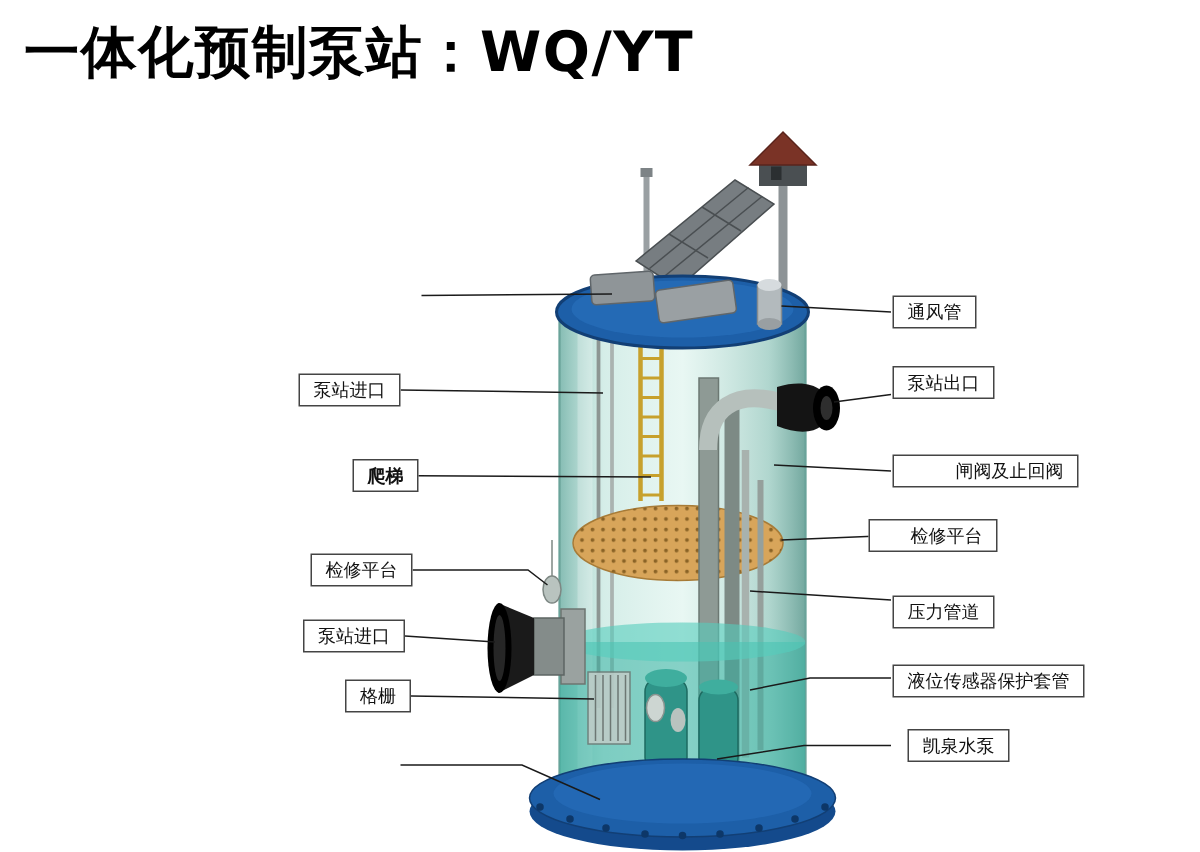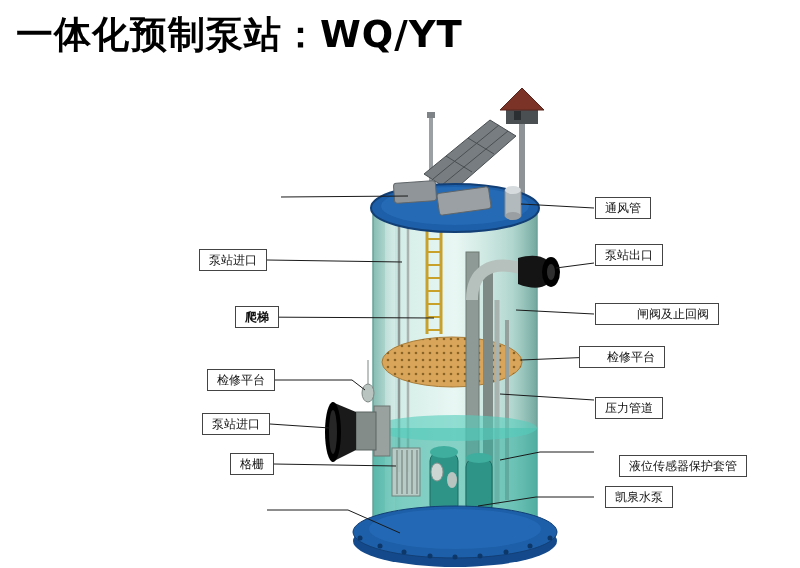--- a/index.html
+++ b/index.html
@@ -206,16 +206,16 @@
   <div class="label-box" style="right:521px;top:306px;font-weight:bold;">爬梯</div>
   <div class="label-box" style="right:525px;top:369px;">检修平台</div>
   <div class="label-box" style="right:530px;top:413px;margin-left:16px;">泵站进口</div>
   <div class="label-box" style="right:526px;top:453px;text-align:center;">格栅</div>
 
   <div class="label-box" style="left:595px;top:197px;text-align:right;">通风管</div>
   <div class="label-box" style="left:595px;top:244px;">泵站出口</div>
   <div class="label-box" style="left:595px;top:303px;padding-left:41px;">闸阀及止回阀</div>
   <div class="label-box" style="left:579px;top:346px;padding-left:27px;">检修平台</div>
   <div class="label-box" style="left:595px;top:397px;">压力管道</div>
-  <div class="label-box" style="left:595px;top:455px;margin-left:24px;">液位传感器保护套管</div>
+  <div class="label-box" style="left:595px;top:443px;">液位传感器保护套管</div>
   <div class="label-box" style="left:595px;top:486px;margin-left:10px;">凯泉水泵</div>
 
 </div>
 
 </body></html>

